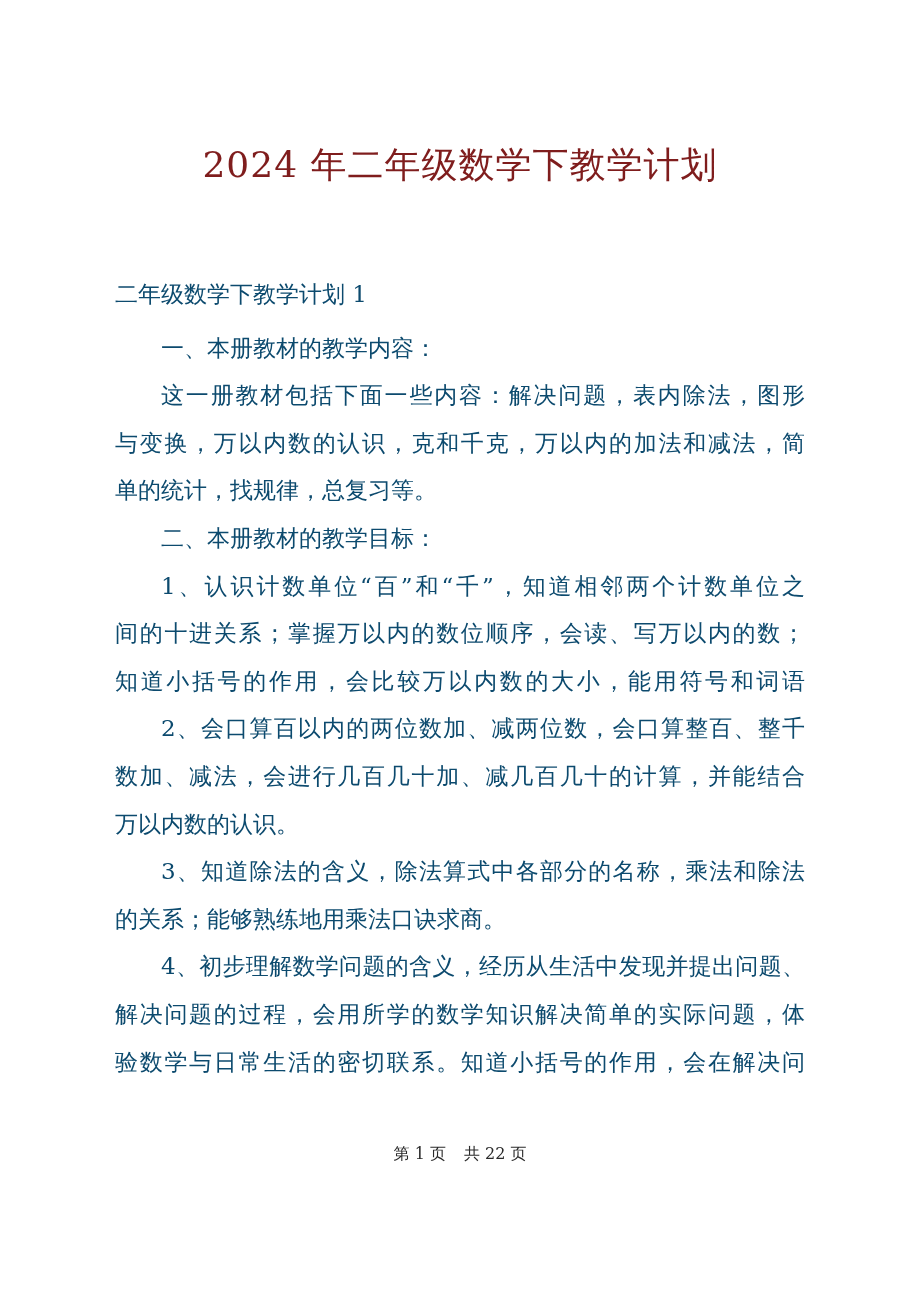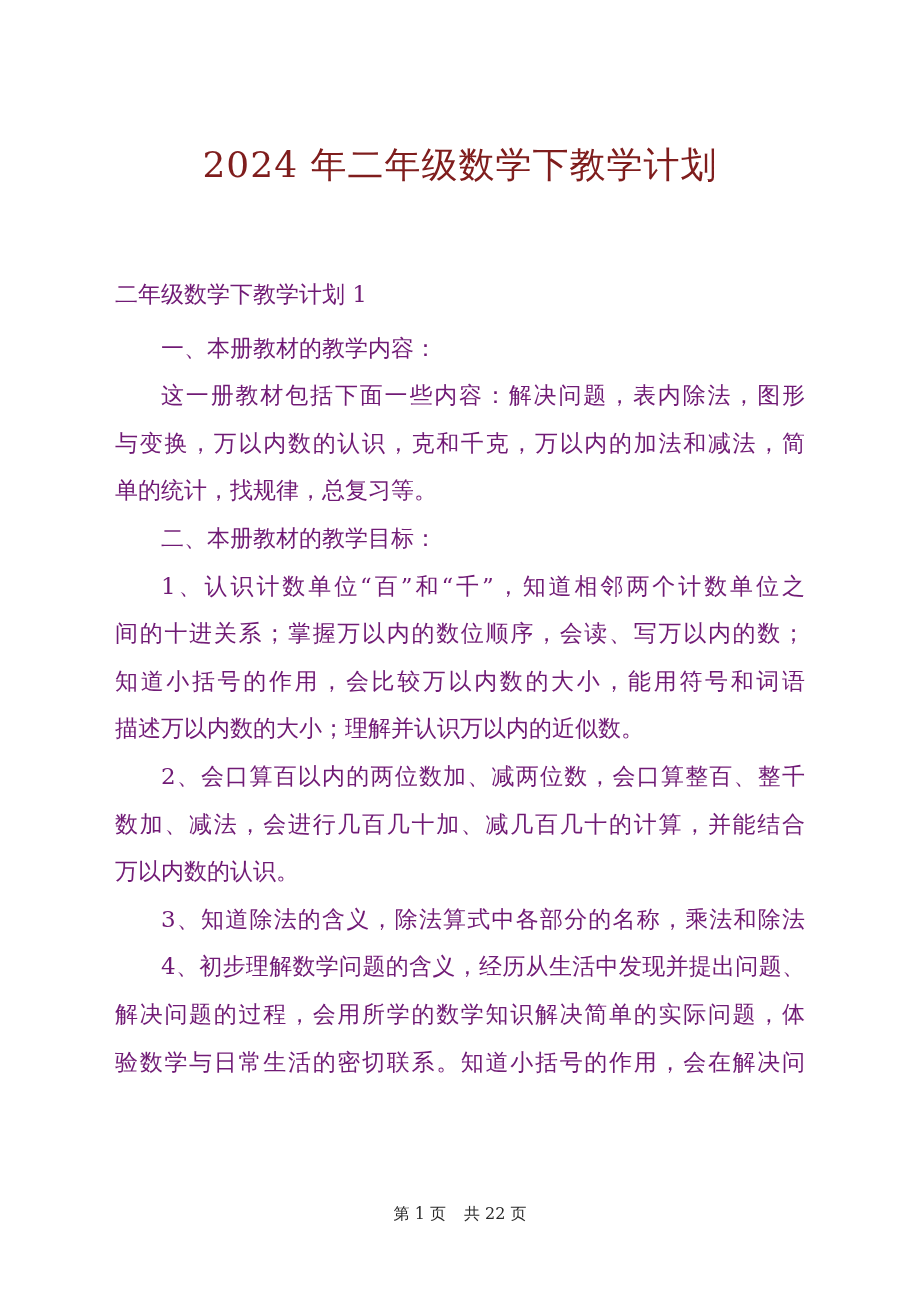--- a/index.html
+++ b/index.html
@@ -26,41 +26,41 @@
     font-size: 36px;
     font-weight: 400;
     letter-spacing: 1px;
   }
   .doc-body {
     position: absolute;
     top: 271px;
     left: 115px;
     width: 690px;
     font-size: 23px;
-    color: #701a75;
+    color: #0c4a6e;
   }
   .line {
     height: 47.6px;
     line-height: 47.6px;
     text-align: left;
     overflow: hidden;
   }
   .line.fill {
     text-align: justify;
     text-align-last: justify;
   }
   .line.indent {
     padding-left: 46px;
   }
   .line:first-child {
     margin-bottom: 6px;
   }
   .page-footer {
     position: absolute;
-    top: 1204px;
+    top: 1144px;
     left: 0;
     width: 920px;
     text-align: center;
     font-size: 16px;
     color: #2a2a2a;
   }
   .page-footer .gap {
     display: inline-block;
     width: 18px;
   }
@@ -74,25 +74,25 @@
   <div class="doc-body" id="doc-body">
       <div class="line">二年级数学下教学计划 1</div>
       <div class="line indent">一、本册教材的教学内容：</div>
       <div class="line indent fill">这一册教材包括下面一些内容：解决问题，表内除法，图形</div>
       <div class="line fill">与变换，万以内数的认识，克和千克，万以内的加法和减法，简</div>
       <div class="line">单的统计，找规律，总复习等。</div>
       <div class="line indent">二、本册教材的教学目标：</div>
       <div class="line indent fill">1、认识计数单位“百”和“千”，知道相邻两个计数单位之</div>
       <div class="line fill">间的十进关系；掌握万以内的数位顺序，会读、写万以内的数；</div>
       <div class="line fill">知道小括号的作用，会比较万以内数的大小，能用符号和词语</div>
-      <div class="line">描述万以内数的大小；理解并认识万以内的近似数。</div>
       <div class="line indent fill">2、会口算百以内的两位数加、减两位数，会口算整百、整千</div>
       <div class="line fill">数加、减法，会进行几百几十加、减几百几十的计算，并能结合</div>
       <div class="line">万以内数的认识。</div>
       <div class="line indent fill">3、知道除法的含义，除法算式中各部分的名称，乘法和除法</div>
+      <div class="line">的关系；能够熟练地用乘法口诀求商。</div>
       <div class="line indent fill">4、初步理解数学问题的含义，经历从生活中发现并提出问题、</div>
       <div class="line fill">解决问题的过程，会用所学的数学知识解决简单的实际问题，体</div>
       <div class="line fill">验数学与日常生活的密切联系。知道小括号的作用，会在解决问</div>
     </div>
 
   <div class="page-footer">
     <span>第 1 页</span><span class="gap"></span><span>共 22 页</span>
   </div>
 </div>
 

